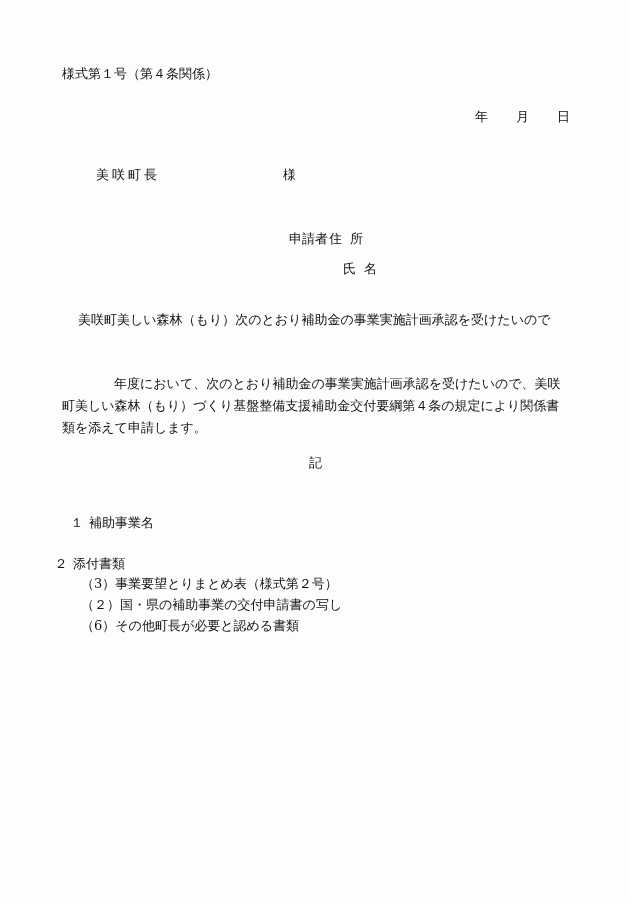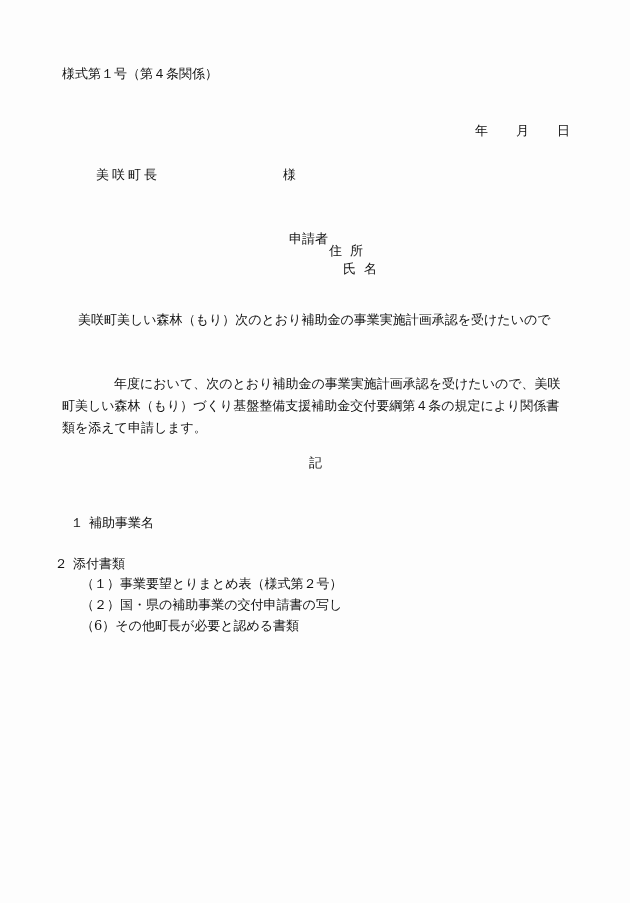--- a/index.html
+++ b/index.html
@@ -7,28 +7,28 @@
       width: 630px; height: 903px;
       background: #fdfdfd;
       color: #111;
       font-family: "DejaVu Serif", "Liberation Serif", serif;
       font-size: 13px;
       position: relative;
       overflow: hidden;
     }
     .abs { position: absolute; white-space: nowrap; line-height: 1; }
     .form-no { left: 62px; top: 67px; }
-    .date { left: 475px; top: 124px; word-spacing: 0; text-decoration: underline; }
+    .date { left: 475px; top: 110px; word-spacing: 0; text-decoration: underline; }
     .date span { display: inline-block; }
     .date .y { margin-right: 28px; }
     .date .m { margin-right: 28px; }
     .addressee { left: 96px; top: 168px; letter-spacing: 3px; }
     .sama { left: 283px; top: 168px; }
     .applicant-label { left: 289px; top: 232px; }
-    .addr-label { left: 329px; top: 244px; letter-spacing: 8px; }
+    .addr-label { left: 329px; top: 232px; letter-spacing: 8px; }
     .name-label { left: 343px; top: 262px; letter-spacing: 8px; }
     .title { left: 78px; top: 313px; }
     .body {
       position: absolute; left: 62px; top: 373px; width: 510px;
       line-height: 22px; white-space: normal;
     }
     .body p { margin: 0; }
     .body .l1 { padding-left: 52px; }
     .ki { left: 309px; top: 456px; }
     .item1 { left: 65px; top: 516px; text-align: center; }
@@ -66,15 +66,15 @@
 <div class="abs ki">記</div>
 
 <div class="abs item1">
   <span class="num">１</span><span>補助事業名</span>
 </div>
 
 <div class="abs item2">
   <span class="num">２</span><span>添付書類</span>
 </div>
 
-<div class="sub sub1">（１）事業要望とりまとめ表（様式第２号）</div>
+<div class="sub sub1">（3）事業要望とりまとめ表（様式第２号）</div>
 <div class="sub sub2">（２）国・県の補助事業の交付申請書の写し</div>
 <div class="sub sub3">（6）その他町長が必要と認める書類</div>
 
 </body></html>

